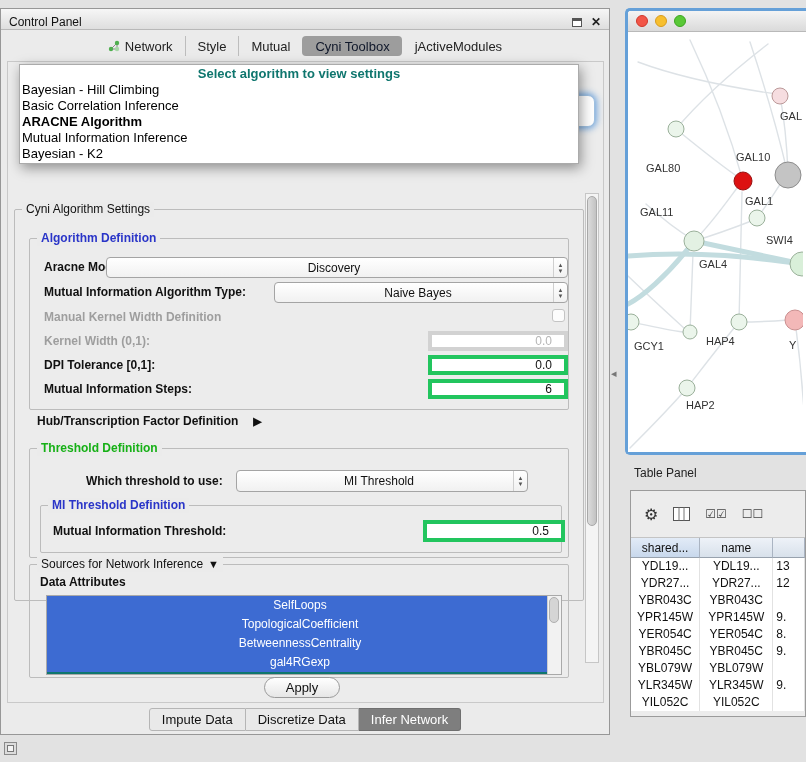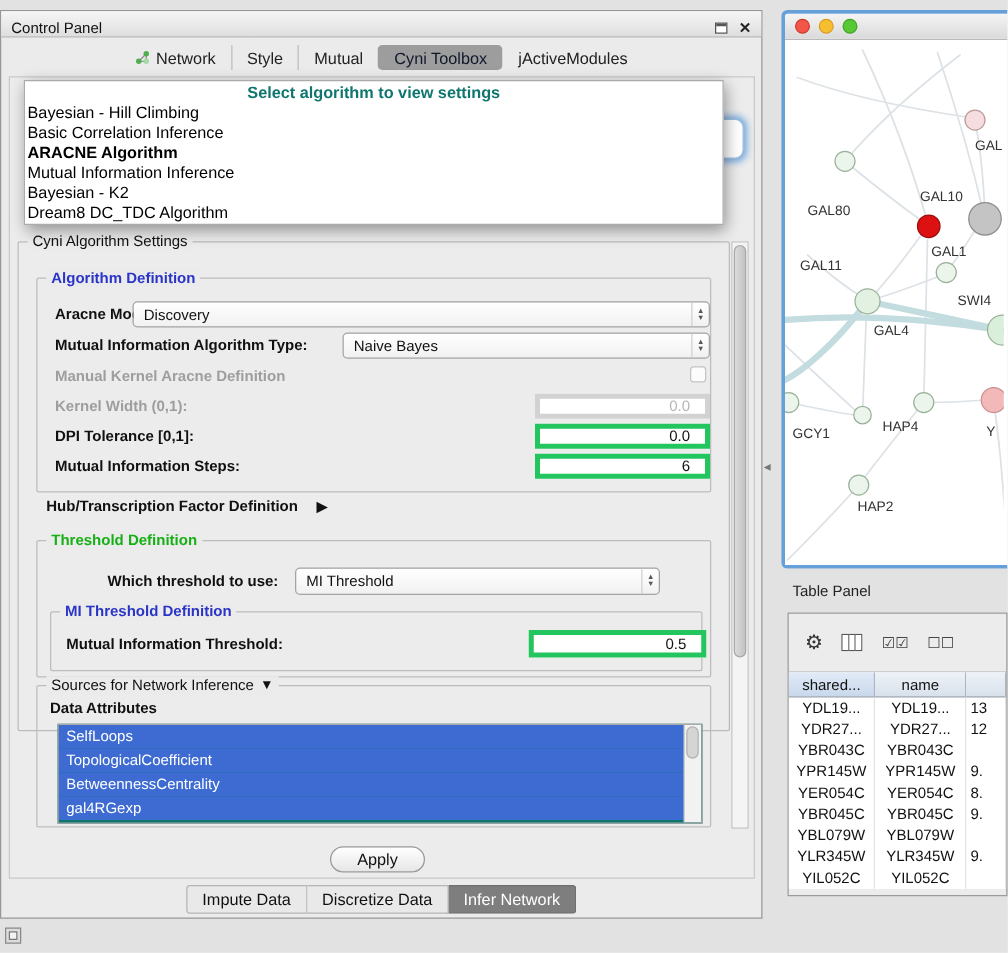--- a/index.html
+++ b/index.html
@@ -43,21 +43,21 @@
   .popup-item { height:16px; line-height:16px; padding-left:2px; font-size:13px; color:#000; }
   .popup-item.selected { font-weight:bold; }
 
   
   .grp { position:absolute; border:1px solid #bcbcbc; border-radius:2px; }
   .grp-title { position:absolute; top:-8px; left:7px; background:#ebebeb; padding:0 4px;
     font-size:12px; line-height:15px; white-space:nowrap; display:flex; align-items:center; gap:5px; }
   .t-blue { color:#2a35c8; font-weight:bold; }
   .t-green { color:#16b016; font-weight:bold; }
 
-  .settings-grp { left:13px; top:184px; width:570px; height:392px; }
+  .settings-grp { left:13px; top:200px; width:570px; height:392px;text-align:center; }
   .vscroll { position:absolute; left:584px; top:184px; width:14px; height:470px;
     background:#f4f4f4; border:1px solid #c6c6c6; }
   .vscroll-thumb { position:absolute; left:1px; top:2px; width:10px; height:330px;
     background:linear-gradient(90deg,#dcdcdc,#c2c2c2); border:1px solid #a8a8a8; border-radius:6px; }
 
   .algodef-grp { left:14px; top:28px; width:540px; height:172px; }
   .thr-grp { left:14px; top:238px; width:540px; height:110px; }
   .mithr-grp { left:10px; top:56px; width:522px; height:48px; }
   .src-grp { left:14px; top:354px; width:540px; height:114px; border-radius:2px; }
 
@@ -198,21 +198,21 @@
         <span class="combo-val">Discovery</span>
         <span class="combo-stepper"></span>
       </div>
 
       <div class="lbl" style="left:14px; top:46px;">Mutual Information Algorithm Type:</div>
       <div class="combo" style="left:244px; top:43px; width:294px; height:21px;">
         <span class="combo-val">Naive Bayes</span>
         <span class="combo-stepper"></span>
       </div>
 
-      <div class="lbl dim" style="left:14px; top:71px;">Manual Kernel Aracne Definition</div>
+      <div class="lbl dim" style="left:14px; top:71px;">Manual Kernel Width Definition</div>
       <div class="chk" style="left:522px; top:70px;"></div>
 
       <div class="lbl dim" style="left:14px; top:95px;">Kernel Width (0,1):</div>
       <div class="field dim" style="left:398px; top:92px; width:140px; height:20px;">
         <span>0.0</span>
       </div>
 
       <div class="lbl" style="left:14px; top:119px;">DPI Tolerance [0,1]:</div>
       <div class="field" style="left:398px; top:116px; width:140px; height:20px;">
         <span>0.0</span>
@@ -286,21 +286,20 @@
     </div>
 
   <div class="popup">
     <div class="popup-placeholder">Select algorithm to view settings</div>
     <div>
         <div class="popup-item">Bayesian - Hill Climbing</div>
         <div class="popup-item">Basic Correlation Inference</div>
         <div class="popup-item selected">ARACNE Algorithm</div>
         <div class="popup-item">Mutual Information Inference</div>
         <div class="popup-item">Bayesian - K2</div>
-        <div class="popup-item">Dream8 DC_TDC Algorithm</div>
       </div>
   </div>
 </div>
 
 <div class="net-window">
   <div class="net-titlebar">
     <span class="light red"></span>
     <span class="light yellow"></span>
     <span class="light green"></span>
   </div>

